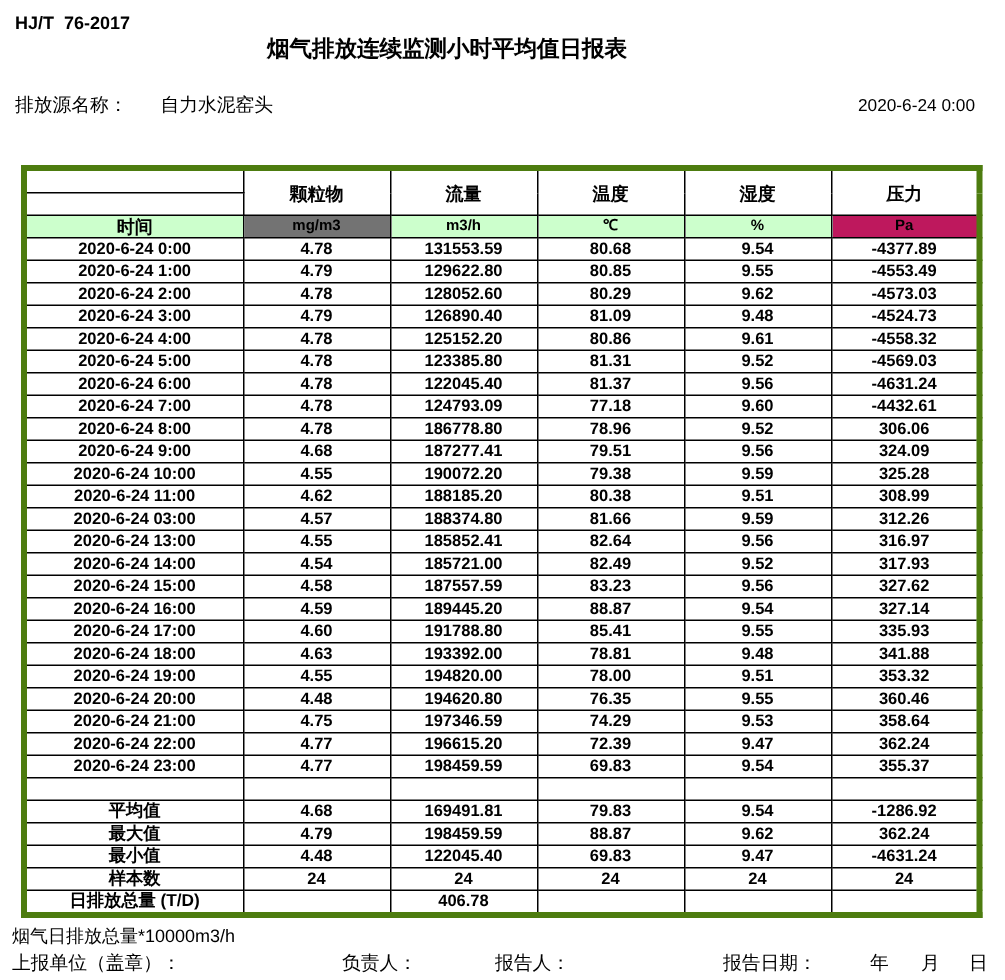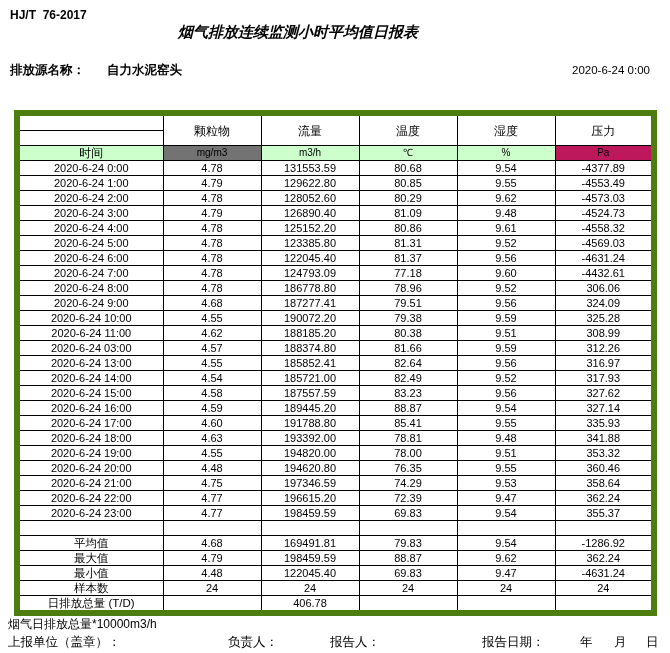--- a/index.html
+++ b/index.html
@@ -8,35 +8,35 @@
     background:#ffffff;color:#000;
     font-family:"Liberation Sans", sans-serif;
     overflow:hidden;
   }
   .doc-code{
     position:absolute;top:8px;left:10px;
     font-weight:bold;font-size:12px;white-space:pre;
   }
   .report-title{
     position:absolute;top:23px;left:0;width:596px;
-    text-align:center;font-weight:bold;font-size:15px;font-style:italic;
+    text-align:center;font-weight:bold;font-size:15px;
   }
   .meta-row{
     position:absolute;top:62px;left:10px;right:20px;
     display:flex;justify-content:space-between;align-items:baseline;
   }
-  .source-wrap{font-weight:bold;font-size:12.5px;}
+  .source-wrap{font-weight:normal;font-size:12.5px;}
   .source-name{margin-left:22px;}
   .report-datetime{font-size:11.5px;}
   table.report{
     position:absolute;top:110px;left:14px;
     width:637px;border-collapse:collapse;table-layout:fixed;
     font-size:11px;
   }
-  table.report{border:6px solid #4d7c0f;}
+  table.report{border:4px solid #4d7c0f;font-weight:bold;}
   table.report td{
     border:1px solid #000;
     text-align:center;vertical-align:middle;
     height:14px;line-height:14px;padding:0;
     overflow:hidden;white-space:nowrap;
   }
   td.pollutant-head{font-size:12px;}
   tr.units-row td{background:#ccffcc;font-size:10px;}
   tr.units-row td.time-head{font-size:12px;}
   td.time-cell{font-size:11px;}

